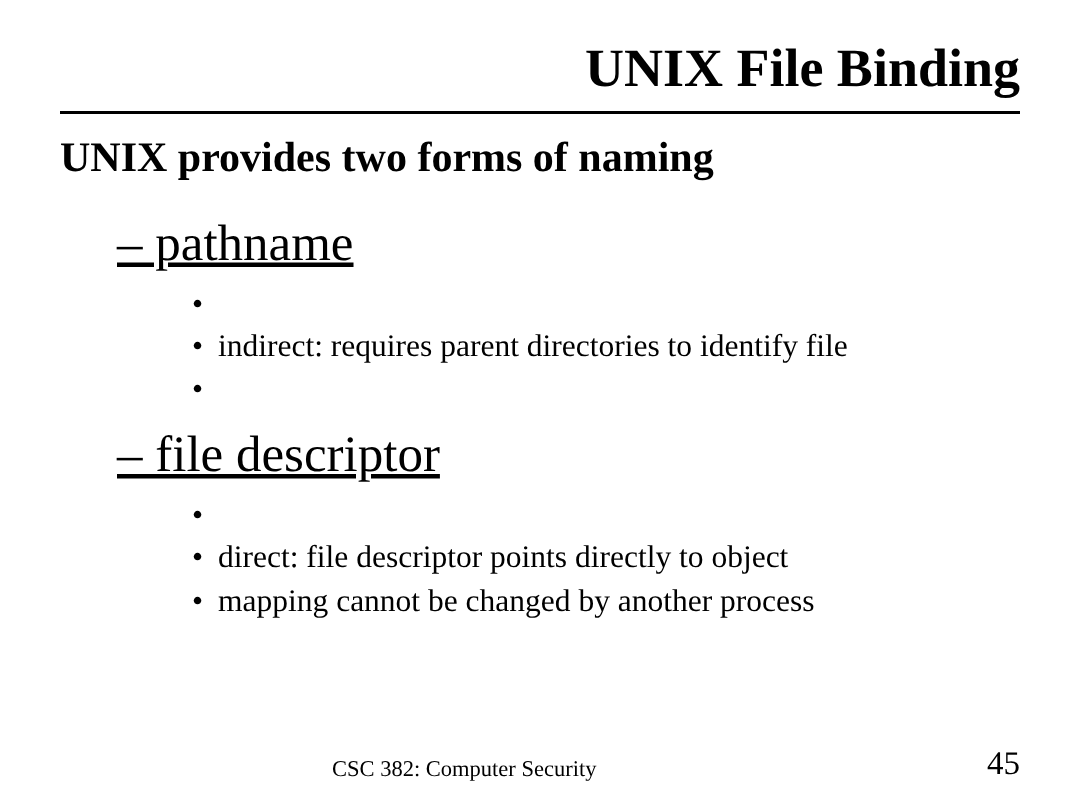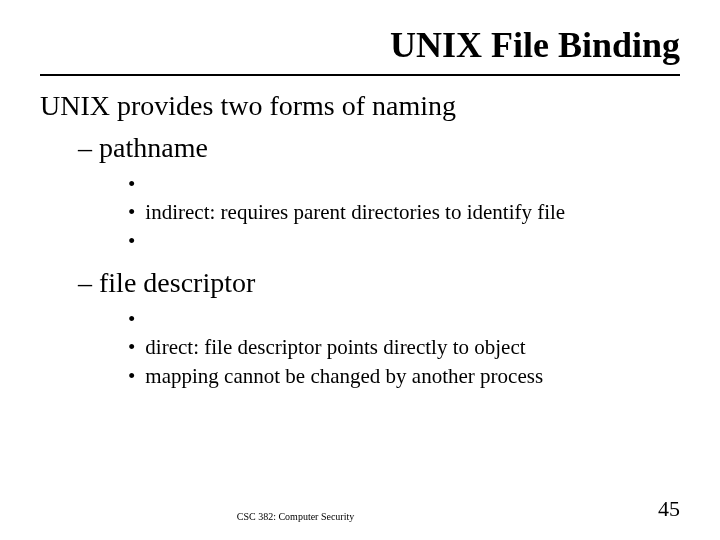--- a/index.html
+++ b/index.html
@@ -21,47 +21,49 @@
       text-align: right;
       margin-bottom: 8px;
     }
     .divider {
       border: none;
       border-top: 2px solid #000000;
       margin: 0 0 14px 0;
     }
     .intro {
       font-size: 28px;
-      margin-bottom: 10px;
+      margin-bottom: 22px;
+      font-weight: bold;
     }
     .sub {
-      font-size: 28px;
+      font-size: 34px;
       margin-left: 38px;
       margin-bottom: 6px;
+      text-decoration: underline;
     }
     .bullet-list {
       margin-left: 88px;
       margin-bottom: 12px;
     }
     .bullet-item {
       font-size: 21px;
       line-height: 1.35;
       display: flex;
     }
     .bullet-dot {
       margin-right: 10px;
     }
     .footer {
       position: absolute;
       bottom: 18px;
-      left: 2px;
+      left: 16px;
       width: 587px;
       display: flex;
       justify-content: center;
-      font-size: 10px;
+      font-size: 15px;
     }
     .page-number {
       position: absolute;
       right: 40px;
       bottom: 18px;
       font-size: 22px;
     }
   </style>
 </head>
 <body>

